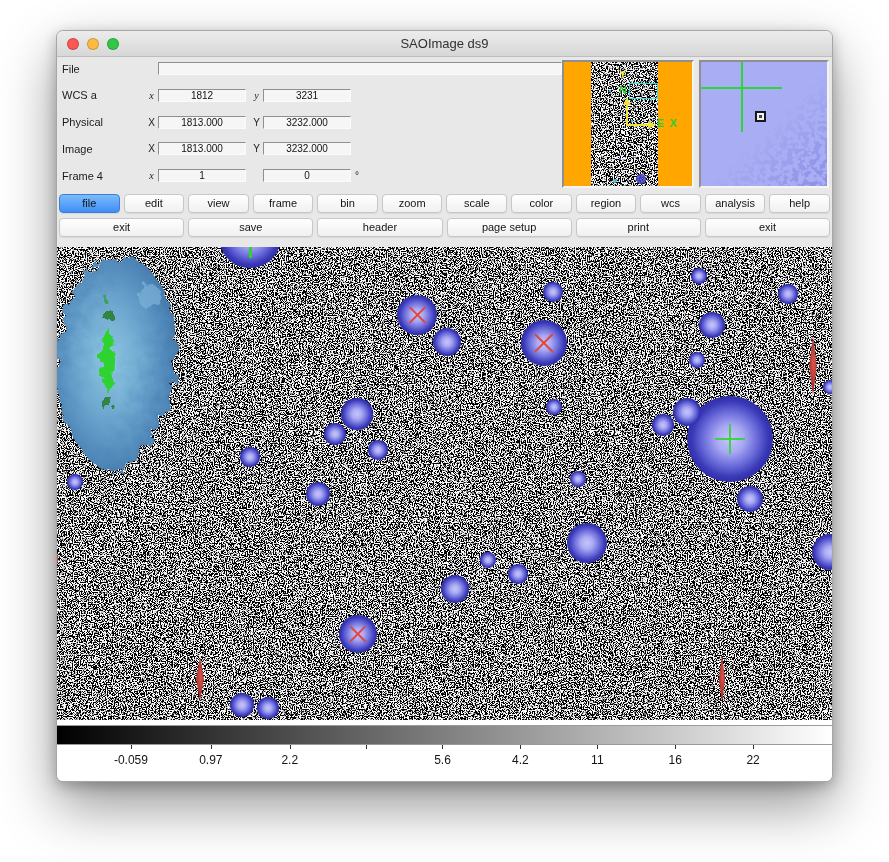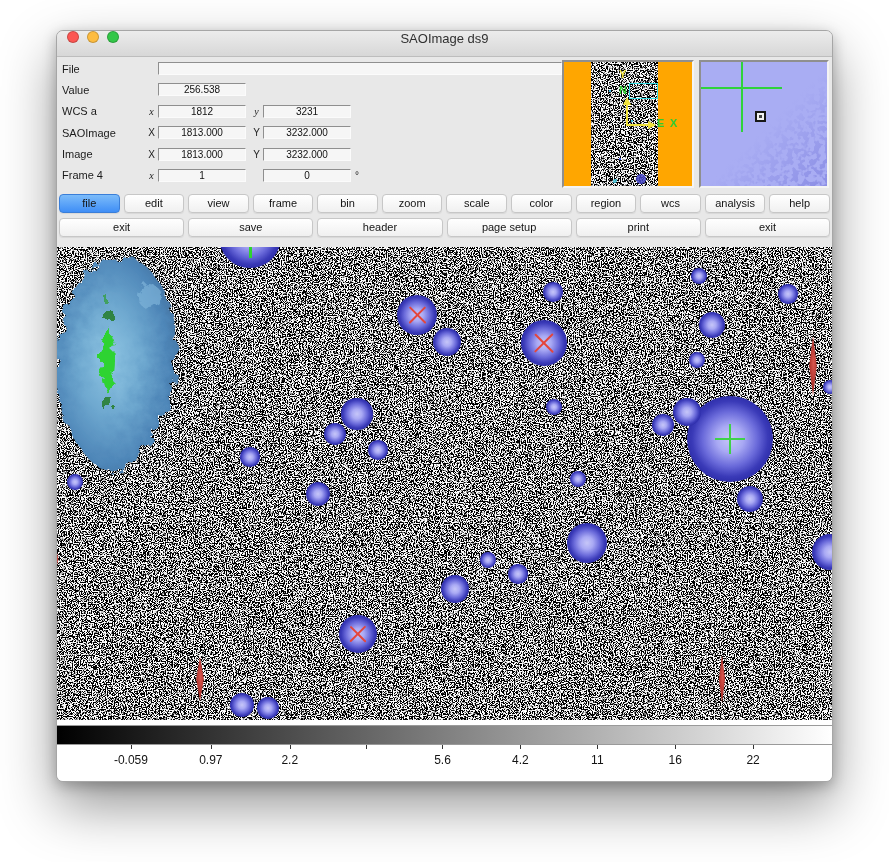--- a/index.html
+++ b/index.html
@@ -9,21 +9,21 @@
     background:#ffffff; font-family:"Liberation Sans", sans-serif;
   }
   .window {
     position:absolute; left:56px; top:30px; width:777px; height:752px;
     background:#e8e8e8; border:1px solid #a6a6a6; border-radius:7px;
     box-shadow:0 24px 55px rgba(0,0,0,.42), 0 4px 14px rgba(0,0,0,.25);
     overflow:hidden; display:flex; flex-direction:column;
   }
   
   .titlebar { height:26px; flex:0 0 26px; background:linear-gradient(#ececec,#d7d7d7);
-    border-bottom:1px solid #bdbdbd; position:relative; display:flex; align-items:flex-start; }
+    border-bottom:1px solid #bdbdbd; position:relative; display:flex; align-items:center; }
   .traffic { display:flex; gap:8px; margin-left:10px; z-index:2; }
   .light { width:12px; height:12px; border-radius:50%; border:0.5px solid rgba(0,0,0,.2); }
   .light.red { background:#fc5753; }
   .light.yellow { background:#fdbc40; }
   .light.green { background:#33c748; }
   .title { position:absolute; left:0; right:0; text-align:center; font-size:13px; color:#303030; }
   
   .info-area { flex:0 0 134px; display:flex; padding:3px 3px 2px 5px; }
   .info-grid { width:500px; display:flex; flex-direction:column; justify-content:space-between; padding:2px 0 7px; }
   .info-row { display:flex; align-items:center; height:13px; font-size:11px; color:#1b1b1b; }
@@ -102,34 +102,29 @@
   </div>
 
   <div class="info-area">
     <div class="info-grid">
         <div class="info-row">
           <div class="ilabel">File</div>
           <div class="isub"></div>
           <div class="ifield wide"></div>
         </div>
         <div class="info-row">
-          <div class="ilabel">Value</div>
-          <div class="isub"></div>
-          <div class="ifield w86">256.538</div>
-        </div>
-        <div class="info-row">
           <div class="ilabel">WCS a</div>
           <div class="isub it">x</div>
           <div class="ifield w86">1812</div>
           <div class="gap4"></div>
           <div class="isub it">y</div>
           <div class="ifield w86">3231</div>
         </div>
         <div class="info-row">
-          <div class="ilabel">SAOImage</div>
+          <div class="ilabel">Physical</div>
           <div class="isub">X</div>
           <div class="ifield w86">1813.000</div>
           <div class="gap4"></div>
           <div class="isub">Y</div>
           <div class="ifield w86">3232.000</div>
         </div>
         <div class="info-row">
           <div class="ilabel">Image</div>
           <div class="isub">X</div>
           <div class="ifield w86">1813.000</div>

